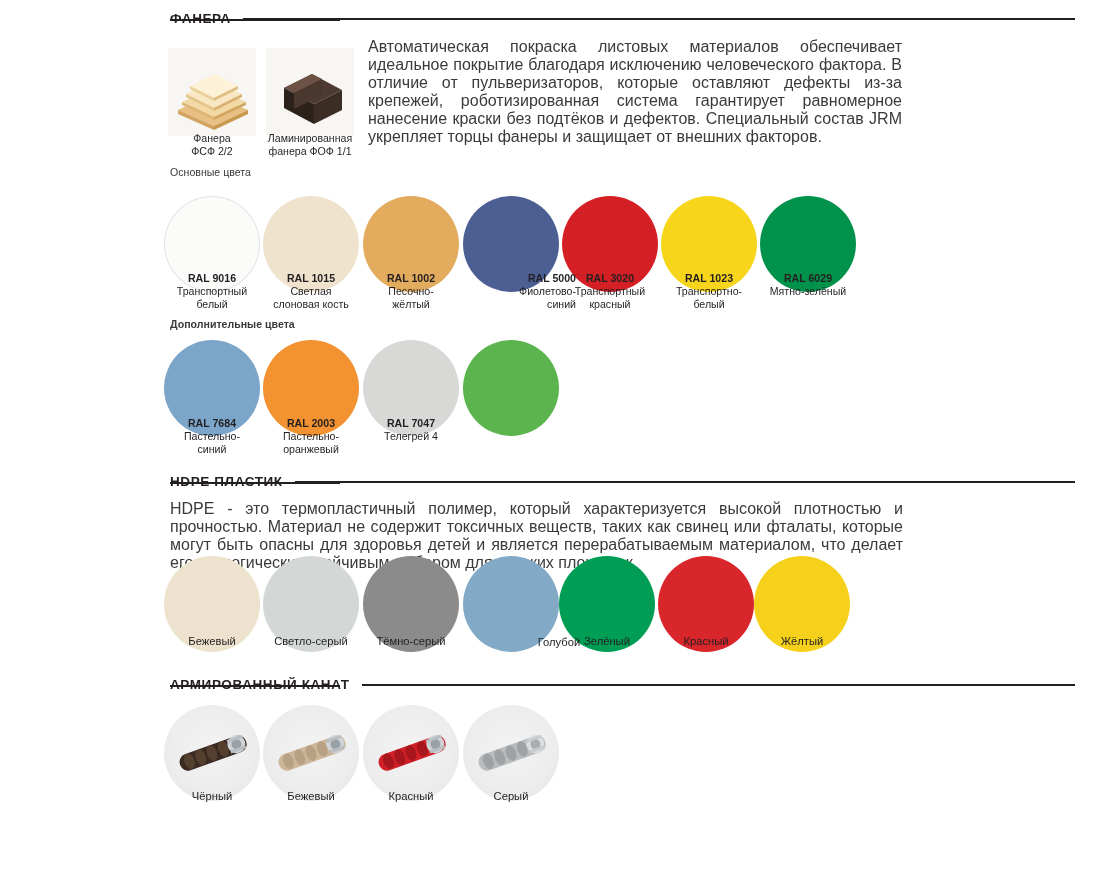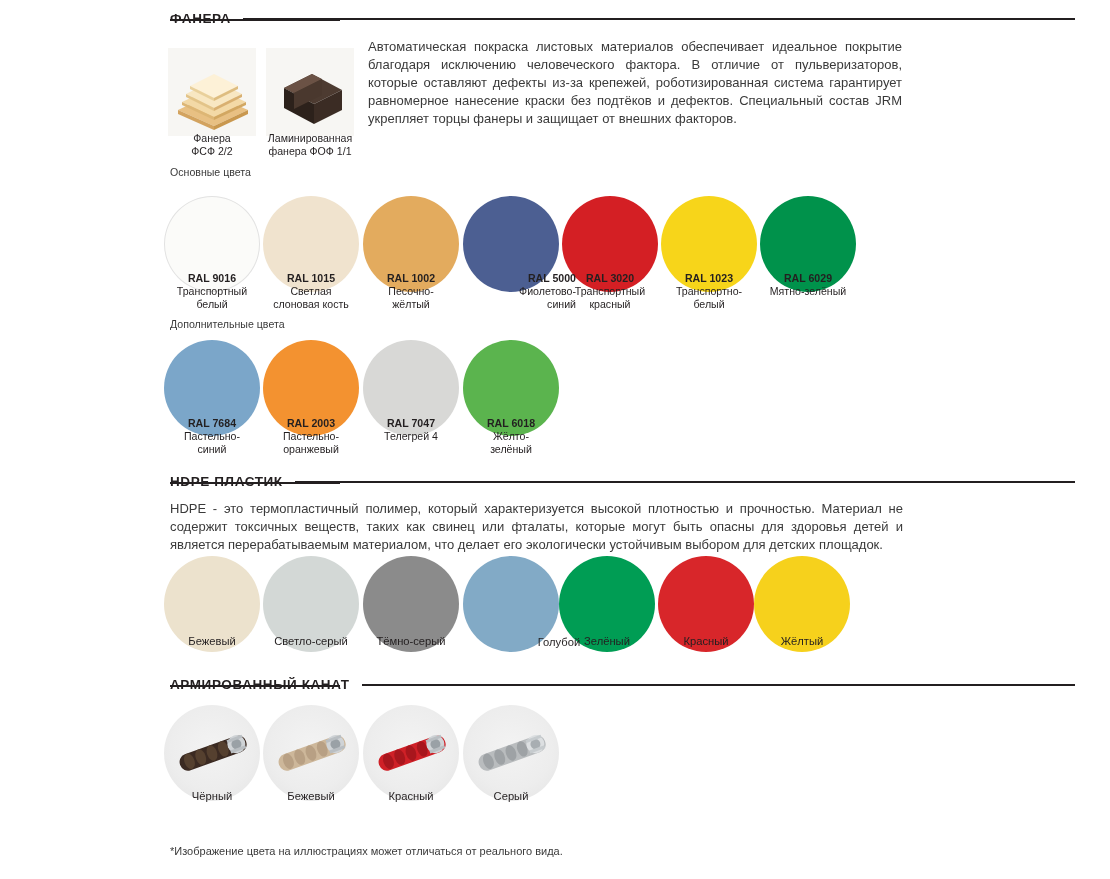--- a/index.html
+++ b/index.html
@@ -43,21 +43,21 @@
   }
   .rule-right {
     flex: 1;
     height: 2px;
     background: #231f20;
   }
 
   
   .para {
     position: absolute;
-    font-size: 13px;
+    font-size: 16px;
     line-height: 18px;
     color: #3a3a3a;
     text-align: justify;
     text-justify: inter-word;
   }
 
   
   .thumb {
     position: absolute;
     width: 88px;
@@ -215,45 +215,40 @@
   <div class="swatch-caption" style="left:644px; top:272px;">
     <span class="code">RAL 1023</span>
     <span class="nm" style="white-space:pre-line;">Транспортно-
 белый</span>
   </div>
   <div class="swatch-caption" style="left:743px; top:272px;">
     <span class="code">RAL 6029</span>
     <span class="nm" style="white-space:pre-line;">Мятно-зелёный</span>
   </div>
 
-  <div class="group-label" style="left:170px; top:318px;">Дополнительные цвета</div>
+  <div class="group-label" style="left:170px; top:318px;font-weight:bold;">Дополнительные цвета</div>
 
   <div class="swatch" style="left:164px; top:340px; background:#7ba6c9;"></div>
   <div class="swatch" style="left:263px; top:340px; background:#f39230;"></div>
   <div class="swatch" style="left:363px; top:340px; background:#d8d8d6;"></div>
   <div class="swatch" style="left:463px; top:340px; background:#5bb44e;"></div>
 
   <div class="swatch-caption" style="left:147px; top:417px;">
     <span class="code">RAL 7684</span>
     <span class="nm" style="white-space:pre-line;">Пастельно-
 синий</span>
   </div>
   <div class="swatch-caption" style="left:246px; top:417px;">
     <span class="code">RAL 2003</span>
     <span class="nm" style="white-space:pre-line;">Пастельно-
 оранжевый</span>
   </div>
   <div class="swatch-caption" style="left:346px; top:417px;">
     <span class="code">RAL 7047</span>
     <span class="nm" style="white-space:pre-line;">Телегрей 4</span>
-  </div>
-  <div class="swatch-caption" style="left:446px; top:417px;">
-    <span class="code">RAL 6018</span>
-    <span class="nm" style="white-space:pre-line;">Жёлто-
-зелёный</span>
   </div>
 
   <div class="section-head" style="top:474px;">
     <span class="rule-left" style="top:8px;"></span>
     <span class="title">HDPE ПЛАСТИК</span>
     <span class="rule-right"></span>
   </div>
 
   <p class="para" style="left:170px; top:500px; width:733px; margin:0;">HDPE - это термопластичный полимер, который характеризуется высокой плотностью и прочностью. Материал не содержит токсичных веществ, таких как свинец или фталаты, которые могут быть опасны для здоровья детей и является перерабатываемым материалом, что делает его экологически устойчивым выбором для детских площадок.</p>
 
@@ -355,15 +350,14 @@
         </g>
       </g>
     </svg>
   </div>
 
   <div class="rope-caption" style="left:147px; top:790px;">Чёрный</div>
   <div class="rope-caption" style="left:246px; top:790px;">Бежевый</div>
   <div class="rope-caption" style="left:346px; top:790px;">Красный</div>
   <div class="rope-caption" style="left:446px; top:790px;">Серый</div>
 
-  <div class="footnote" style="left:170px; top:845px;">*Изображение цвета на иллюстрациях может отличаться от реального вида.</div>
 
 </div>
 
 </body></html>

